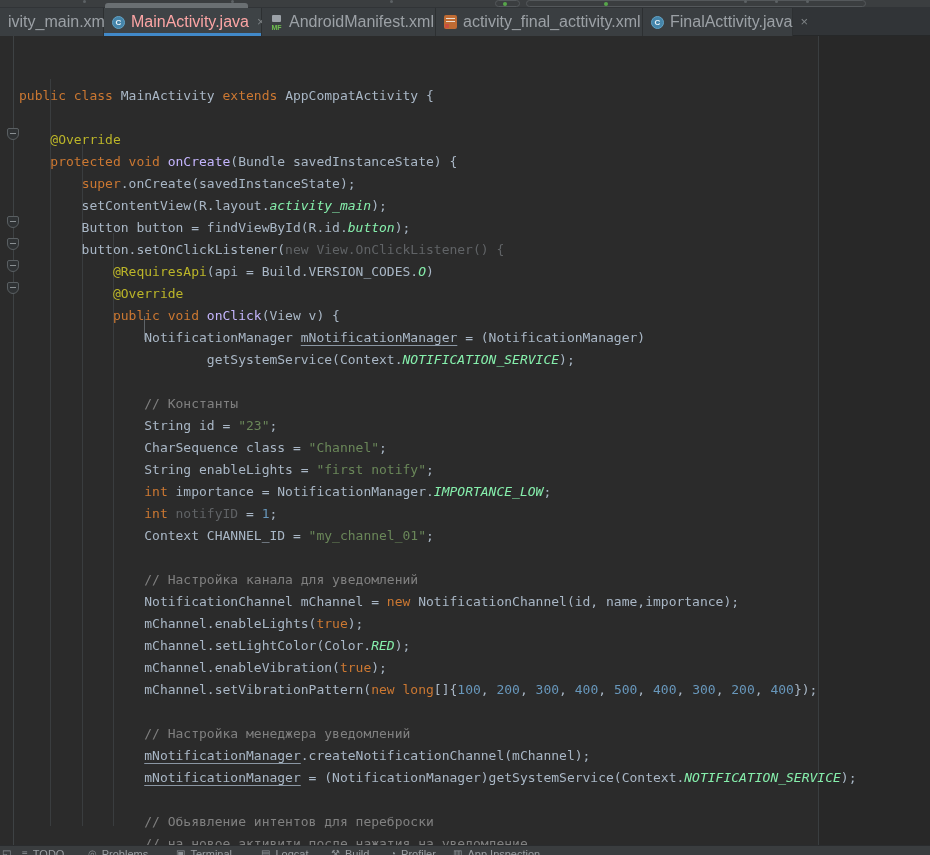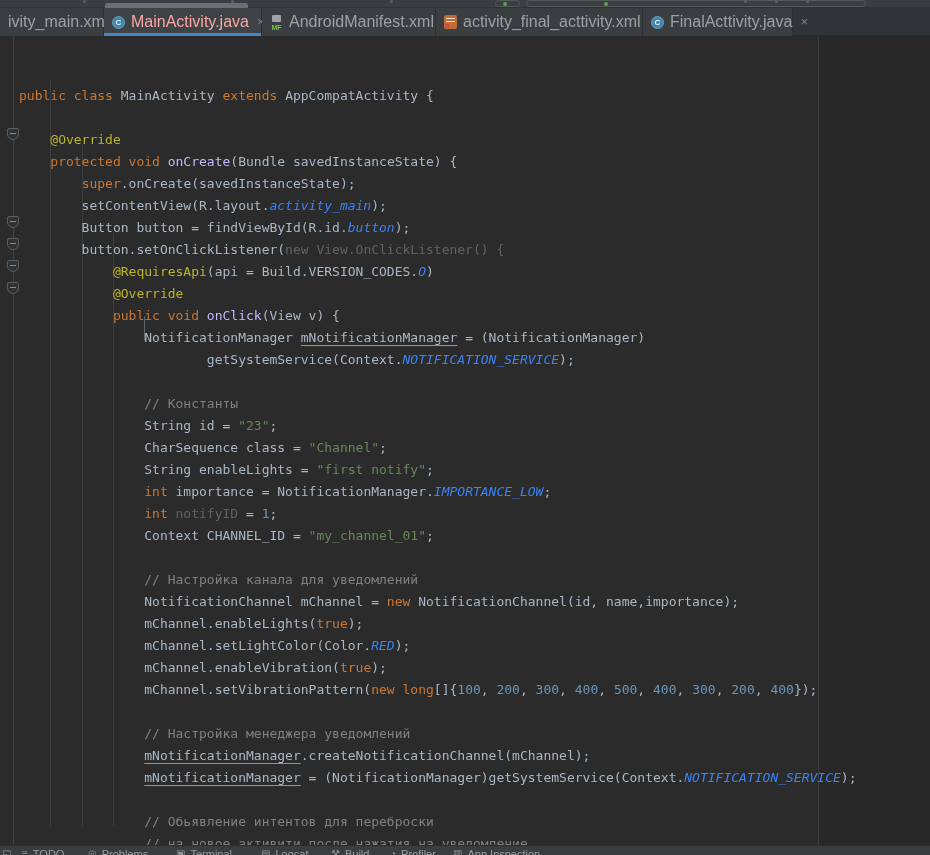--- a/index.html
+++ b/index.html
@@ -50,21 +50,21 @@
   .margin-line{position:absolute;left:818px;top:0;width:1px;height:809px;background:#3A3E40;}
   .beyond-margin{position:absolute;left:819px;top:0;width:111px;height:809px;background:rgba(0,0,0,0.05);}
   .code{position:absolute;left:19px;top:13px;margin-top:36px;}
   .code .line{height:22px;line-height:22px;white-space:pre;font-size:13px;}
   .fold{position:absolute;left:7px;width:12px;height:12px;box-sizing:border-box;
         border:1px solid #5A5F62;border-radius:2px 2px 6px 6px;background:#2F3234;}
   .fold::after{content:"";position:absolute;left:2px;right:2px;top:4px;height:1px;background:#8A8F92;}
   
   .tk-k{color:#CC7832;} .tk-d{color:#A9B7C6;} .tk-m{color:#c4b5fd;} .tk-a{color:#BBB529;}
   .tk-s{color:#6A8759;} .tk-n{color:#6897BB;} .tk-c{color:#808080;}
-  .tk-p{color:#3b82f6;font-style:italic;text-align:right;}
+  .tk-p{color:#86efac;font-style:italic;text-align:right;}
   .tk-u{color:#A9B7C6;text-decoration:underline;text-underline-offset:3px;text-decoration-color:#8A96A3;}
   .tk-g{color:#606366;}
 
   
   .statusbar{position:absolute;left:0;top:845px;width:930px;height:24px;background:#3A3D3F;
              border-top:1px solid #2A2C2E;box-sizing:border-box;}
   .sb-item{position:absolute;top:2px;display:flex;align-items:flex-start;color:#9B9FA3;font-size:11px;}
   .sb-item .sb-ic{font-size:10px;margin-right:5px;color:#8D9296;}
   .sb-corner{position:absolute;left:2px;top:2px;font-size:10px;color:#8D9296;}
 </style>

